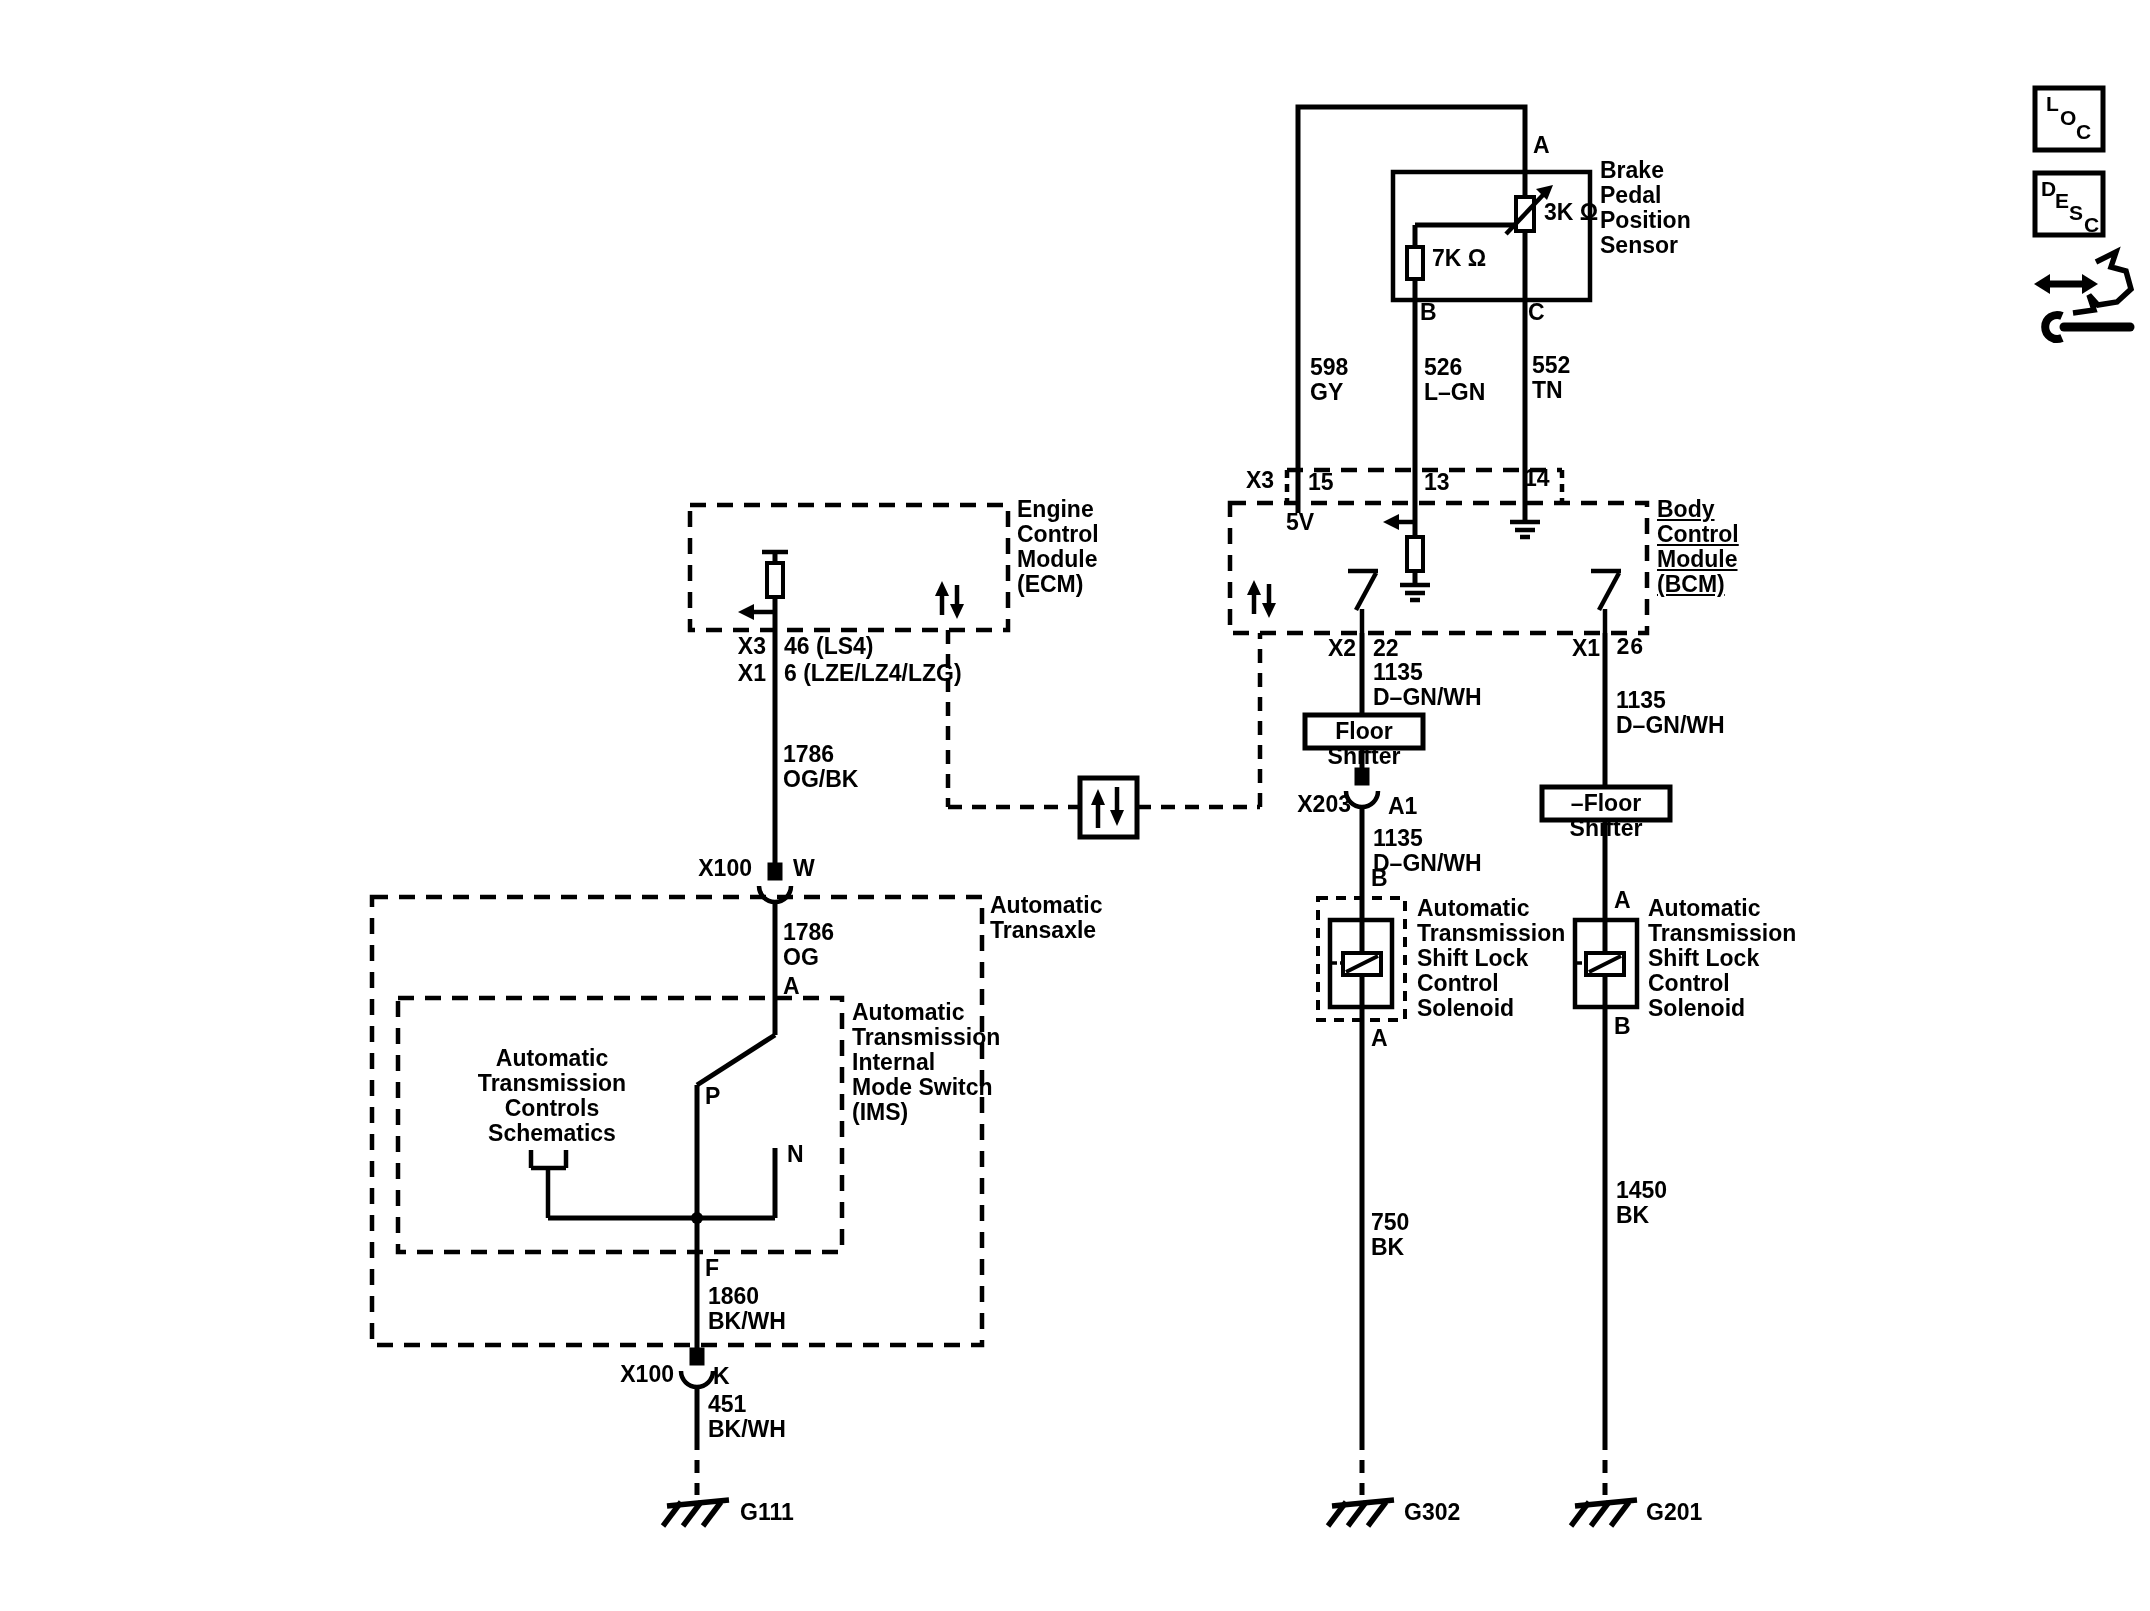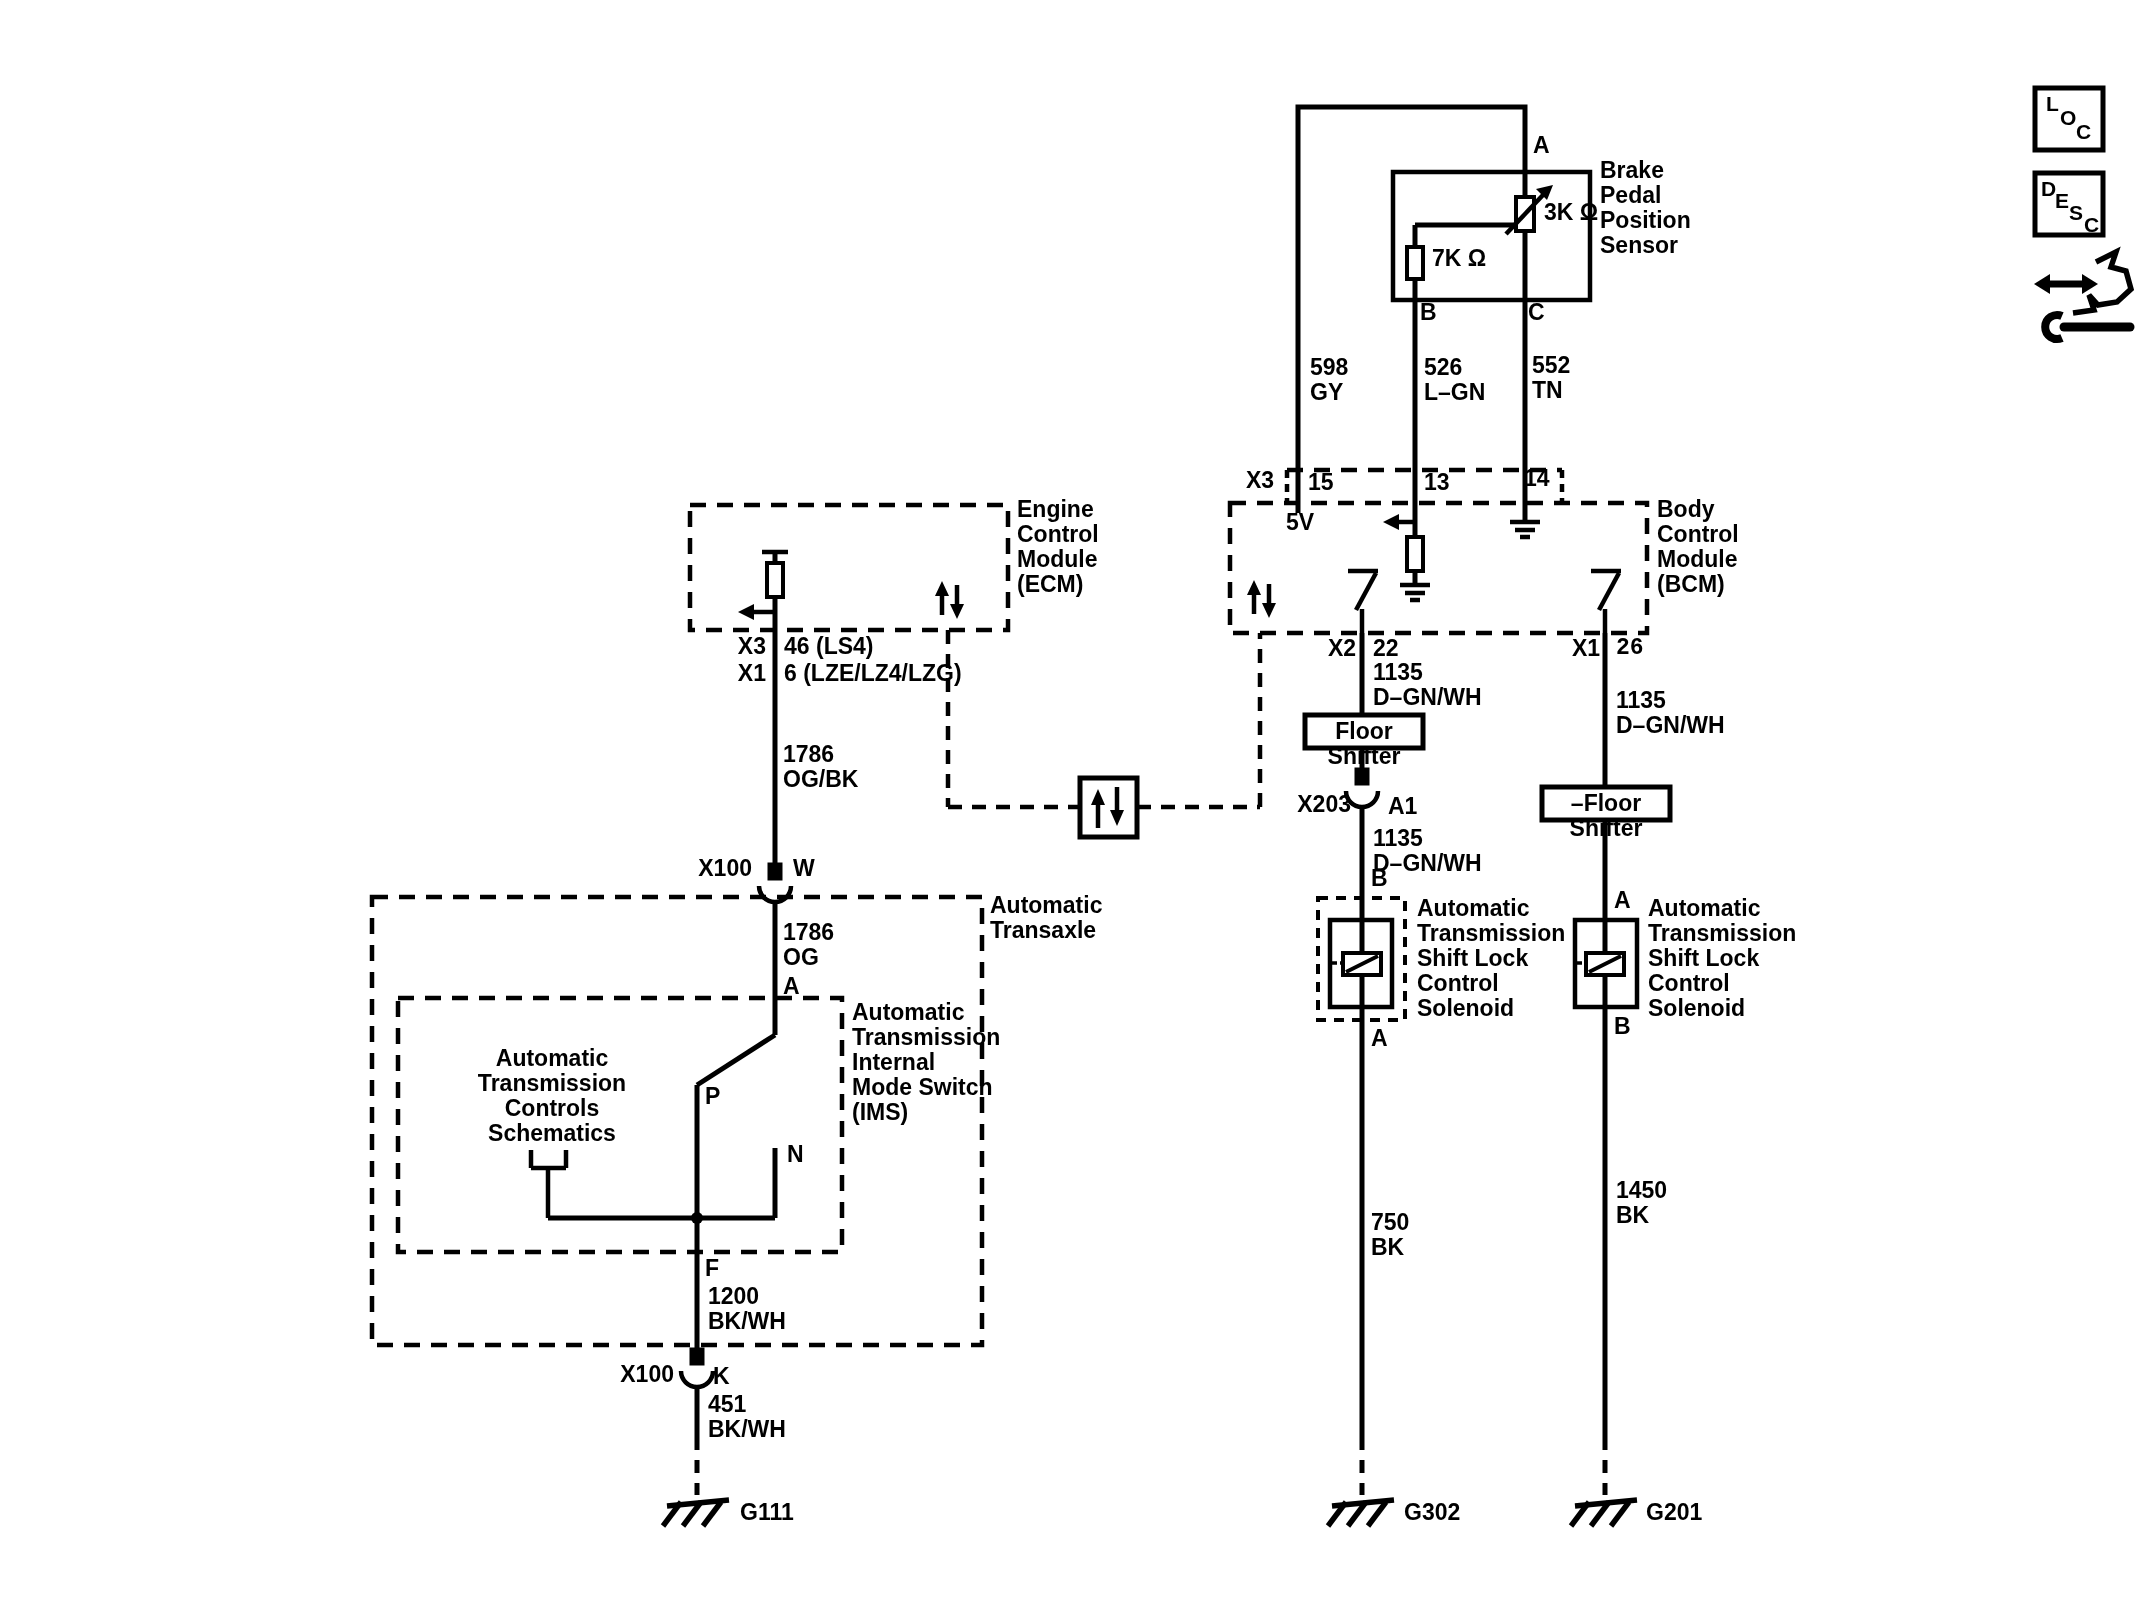--- a/index.html
+++ b/index.html
@@ -221,21 +221,21 @@
   <span class="lbl" style="left:1424px;top:355px;">526
 L–GN</span>
   <span class="lbl" style="left:1532px;top:353px;">552
 TN</span>
 
   <span class="lbl" style="left:1246px;top:468px;">X3</span>
   <span class="lbl" style="left:1308px;top:470px;">15</span>
   <span class="lbl" style="left:1424px;top:470px;">13</span>
   <span class="lbl" style="left:1524px;top:466px;">14</span>
   <span class="lbl" style="left:1286px;top:510px;">5V</span>
-  <span class="lbl" style="left:1657px;top:497px;">Body
+  <span class="lbl" style="left:1657px;top:497px;text-decoration:underline;">Body
 Control
 Module
 (BCM)</span>
   <span class="lbl" style="left:1328px;top:636px;">X2</span>
   <span class="lbl" style="left:1373px;top:636px;">22</span>
   <span class="lbl" style="left:1572px;top:636px;">X1</span>
   <span class="lbl" style="left:1616px;top:636px;font-family:Liberation Mono, monospace;">26</span>
 
   <span class="lbl" style="left:1017px;top:497px;">Engine
 Control
@@ -261,21 +261,21 @@
 Internal
 Mode Switch
 (IMS)</span>
   <span class="lbl ctr" style="left:452px;top:1046px;width:200px;">Automatic
 Transmission
 Controls
 Schematics</span>
   <span class="lbl" style="left:705px;top:1084px;">P</span>
   <span class="lbl" style="left:787px;top:1142px;">N</span>
   <span class="lbl" style="left:705px;top:1256px;">F</span>
-  <span class="lbl" style="left:708px;top:1284px;">1200
+  <span class="lbl" style="left:708px;top:1284px;">1860
 BK/WH</span>
   <span class="lbl rt" style="left:606px;top:1362px;width:68px;">X100</span>
   <span class="lbl" style="left:713px;top:1364px;">K</span>
   <span class="lbl" style="left:708px;top:1392px;">451
 BK/WH</span>
   <span class="lbl" style="left:740px;top:1500px;">G111</span>
 
   <span class="lbl" style="left:1373px;top:660px;">1135
 D–GN/WH</span>
   <span class="lbl ctr" style="left:1305px;top:719px;width:118px;">Floor Shifter</span>

